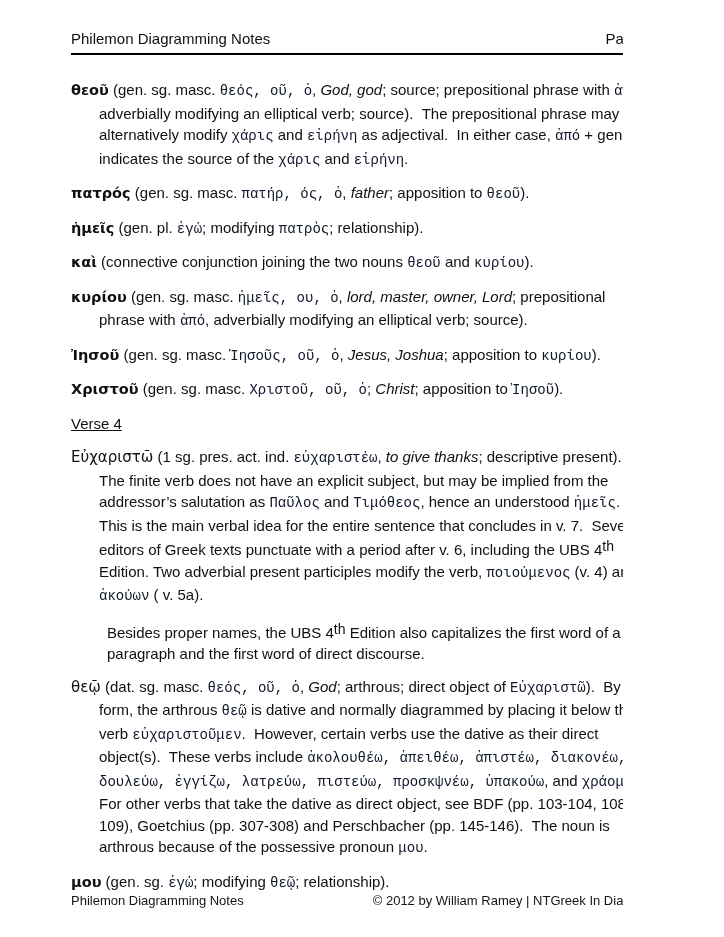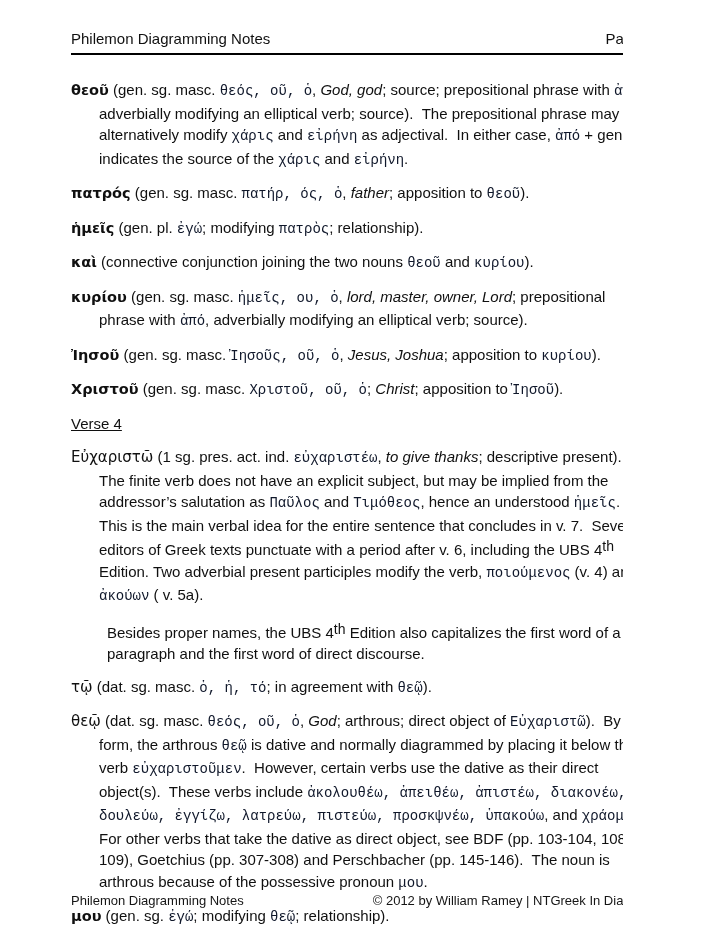--- a/index.html
+++ b/index.html
@@ -44,21 +44,20 @@
       <p class="para hang"><span class="seg-bh">θεοῦ</span><span class="seg-p"> (gen. sg. masc. </span><span class="seg-g">θεός, οῦ, ὁ</span><span class="seg-p">, </span><span class="seg-i">God, god</span><span class="seg-p">; source; prepositional phrase with </span><span class="seg-g">ἀπό</span><span class="seg-p">, adverbially modifying an elliptical verb; source).  The prepositional phrase may alternatively modify </span><span class="seg-g">χάρις</span><span class="seg-p"> and </span><span class="seg-g">εἰρήνη</span><span class="seg-p"> as adjectival.  In either case, </span><span class="seg-g">ἀπό</span><span class="seg-p"> + genitive indicates the source of the </span><span class="seg-g">χάρις</span><span class="seg-p"> and </span><span class="seg-g">εἰρήνη</span><span class="seg-p">.</span></p>
       <p class="para hang"><span class="seg-bh">πατρός</span><span class="seg-p"> (gen. sg. masc. </span><span class="seg-g">πατήρ, ός, ὁ</span><span class="seg-p">, </span><span class="seg-i">father</span><span class="seg-p">; apposition to </span><span class="seg-g">θεοῦ</span><span class="seg-p">).</span></p>
       <p class="para hang"><span class="seg-bh">ἡμεῖς</span><span class="seg-p"> (gen. pl. </span><span class="seg-g">ἐγώ</span><span class="seg-p">; modifying </span><span class="seg-g">πατρὸς</span><span class="seg-p">; relationship).</span></p>
       <p class="para hang"><span class="seg-bh">καὶ</span><span class="seg-p"> (connective conjunction joining the two nouns </span><span class="seg-g">θεοῦ</span><span class="seg-p"> and </span><span class="seg-g">κυρίου</span><span class="seg-p">).</span></p>
       <p class="para hang"><span class="seg-bh">κυρίου</span><span class="seg-p"> (gen. sg. masc. </span><span class="seg-g">ἡμεῖς, ου, ὁ</span><span class="seg-p">, </span><span class="seg-i">lord, master, owner, Lord</span><span class="seg-p">; prepositional phrase with </span><span class="seg-g">ἀπό</span><span class="seg-p">, adverbially modifying an elliptical verb; source).</span></p>
       <p class="para hang"><span class="seg-bh">Ἰησοῦ</span><span class="seg-p"> (gen. sg. masc. </span><span class="seg-g">Ἰησοῦς, οῦ, ὁ</span><span class="seg-p">, </span><span class="seg-i">Jesus, Joshua</span><span class="seg-p">; apposition to </span><span class="seg-g">κυρίου</span><span class="seg-p">).</span></p>
       <p class="para hang"><span class="seg-bh">Χριστοῦ</span><span class="seg-p"> (gen. sg. masc. </span><span class="seg-g">Χριστοῦ, οῦ, ὁ</span><span class="seg-p">; </span><span class="seg-i">Christ</span><span class="seg-p">; apposition to </span><span class="seg-g">Ἰησοῦ</span><span class="seg-p">).</span></p>
       <div class="verse-heading">Verse 4</div>
       <p class="para hang"><span class="seg-gh">Εὐχαριστῶ</span><span class="seg-p"> (1 sg. pres. act. ind. </span><span class="seg-g">εὐχαριστέω</span><span class="seg-p">, </span><span class="seg-i">to give thanks</span><span class="seg-p">; descriptive present).  The finite verb does not have an explicit subject, but may be implied from the addressor’s salutation as </span><span class="seg-g">Παῦλος</span><span class="seg-p"> and </span><span class="seg-g">Τιμόθεος</span><span class="seg-p">, hence an understood </span><span class="seg-g">ἡμεῖς</span><span class="seg-p">.  This is the main verbal idea for the entire sentence that concludes in v. 7.  Several editors of Greek texts punctuate with a period after v. 6, including the UBS 4</span><span class="seg-sup">th</span><span class="seg-p"> Edition. Two adverbial present participles modify the verb, </span><span class="seg-g">ποιούμενος</span><span class="seg-p"> (v. 4) and </span><span class="seg-g">ἀκούων</span><span class="seg-p"> ( v. 5a).</span></p>
       <p class="para ind"><span class="seg-p">Besides proper names, the UBS 4</span><span class="seg-sup">th</span><span class="seg-p"> Edition also capitalizes the first word of a paragraph and the first word of direct discourse.</span></p>
-      <p class="para hang"><span class="seg-gh">τῷ</span><span class="seg-p"> (dat. sg. masc. </span><span class="seg-g">ὁ, ἡ, τό</span><span class="seg-p">; in agreement with </span><span class="seg-g">θεῷ</span><span class="seg-p">).</span></p>
       <p class="para hang"><span class="seg-gh">θεῷ</span><span class="seg-p"> (dat. sg. masc. </span><span class="seg-g">θεός, οῦ, ὁ</span><span class="seg-p">, </span><span class="seg-i">God</span><span class="seg-p">; arthrous; direct object of </span><span class="seg-g">Εὐχαριστῶ</span><span class="seg-p">).  By form, the arthrous </span><span class="seg-g">θεῷ</span><span class="seg-p"> is dative and normally diagrammed by placing it below the verb </span><span class="seg-g">εὐχαριστοῦμεν</span><span class="seg-p">.  However, certain verbs use the dative as their direct object(s).  These verbs include </span><span class="seg-g">ἀκολουθέω, ἀπειθέω, ἀπιστέω, διακονέω, δουλεύω, ἐγγίζω, λατρεύω, πιστεύω, προσκψνέω, ὑπακούω</span><span class="seg-p">, and </span><span class="seg-g">χράομαι</span><span class="seg-p">.  For other verbs that take the dative as direct object, see BDF (pp. 103-104, 108-109), Goetchius (pp. 307-308) and Perschbacher (pp. 145-146).  The noun is arthrous because of the possessive pronoun </span><span class="seg-g">μου</span><span class="seg-p">.</span></p>
       <p class="para hang"><span class="seg-bh">μου</span><span class="seg-p"> (gen. sg. </span><span class="seg-g">ἐγώ</span><span class="seg-p">; modifying </span><span class="seg-g">θεῷ</span><span class="seg-p">; relationship).</span></p>
     </main>
 
   <footer class="page-footer">
     <span>Philemon Diagramming Notes</span>
     <span>© 2012 by William Ramey | NTGreek In Diagram</span>
   </footer>
 </div>
 

